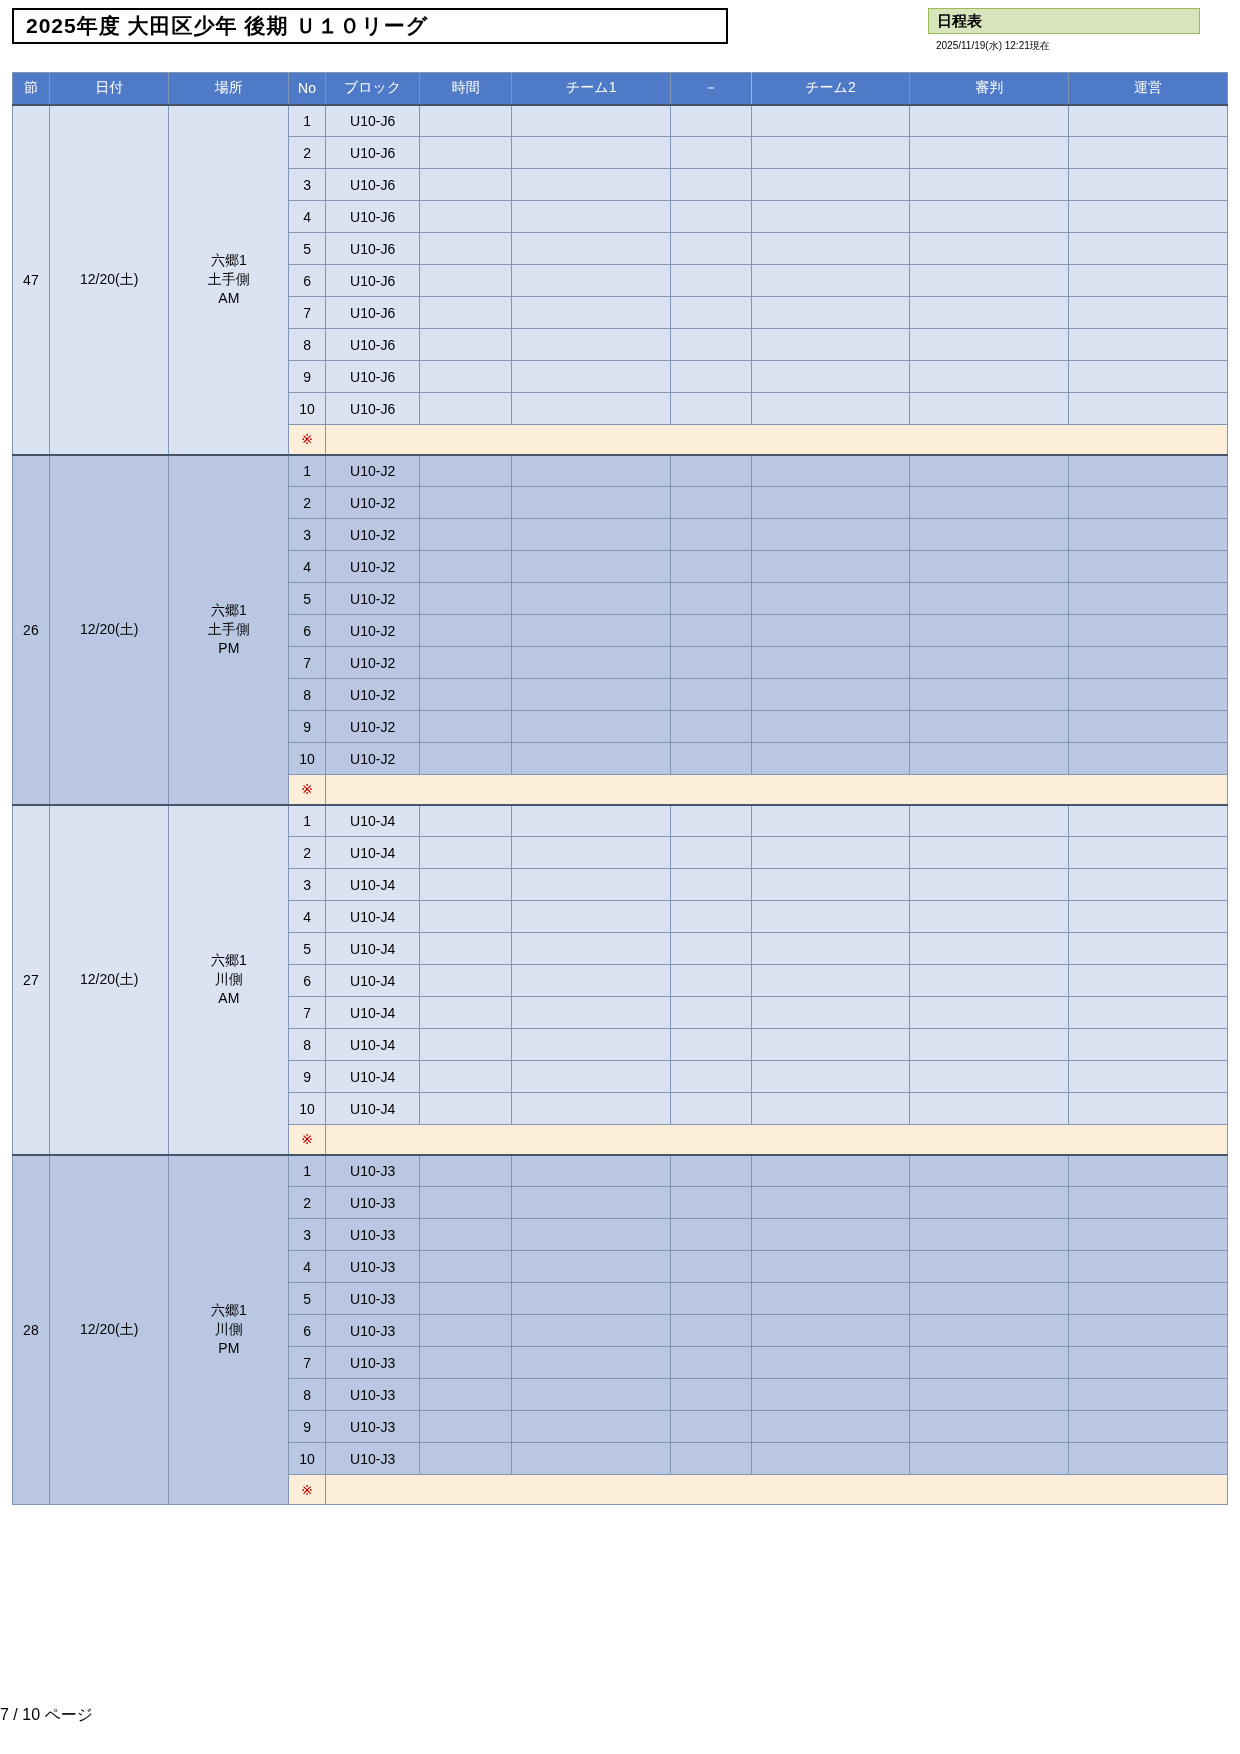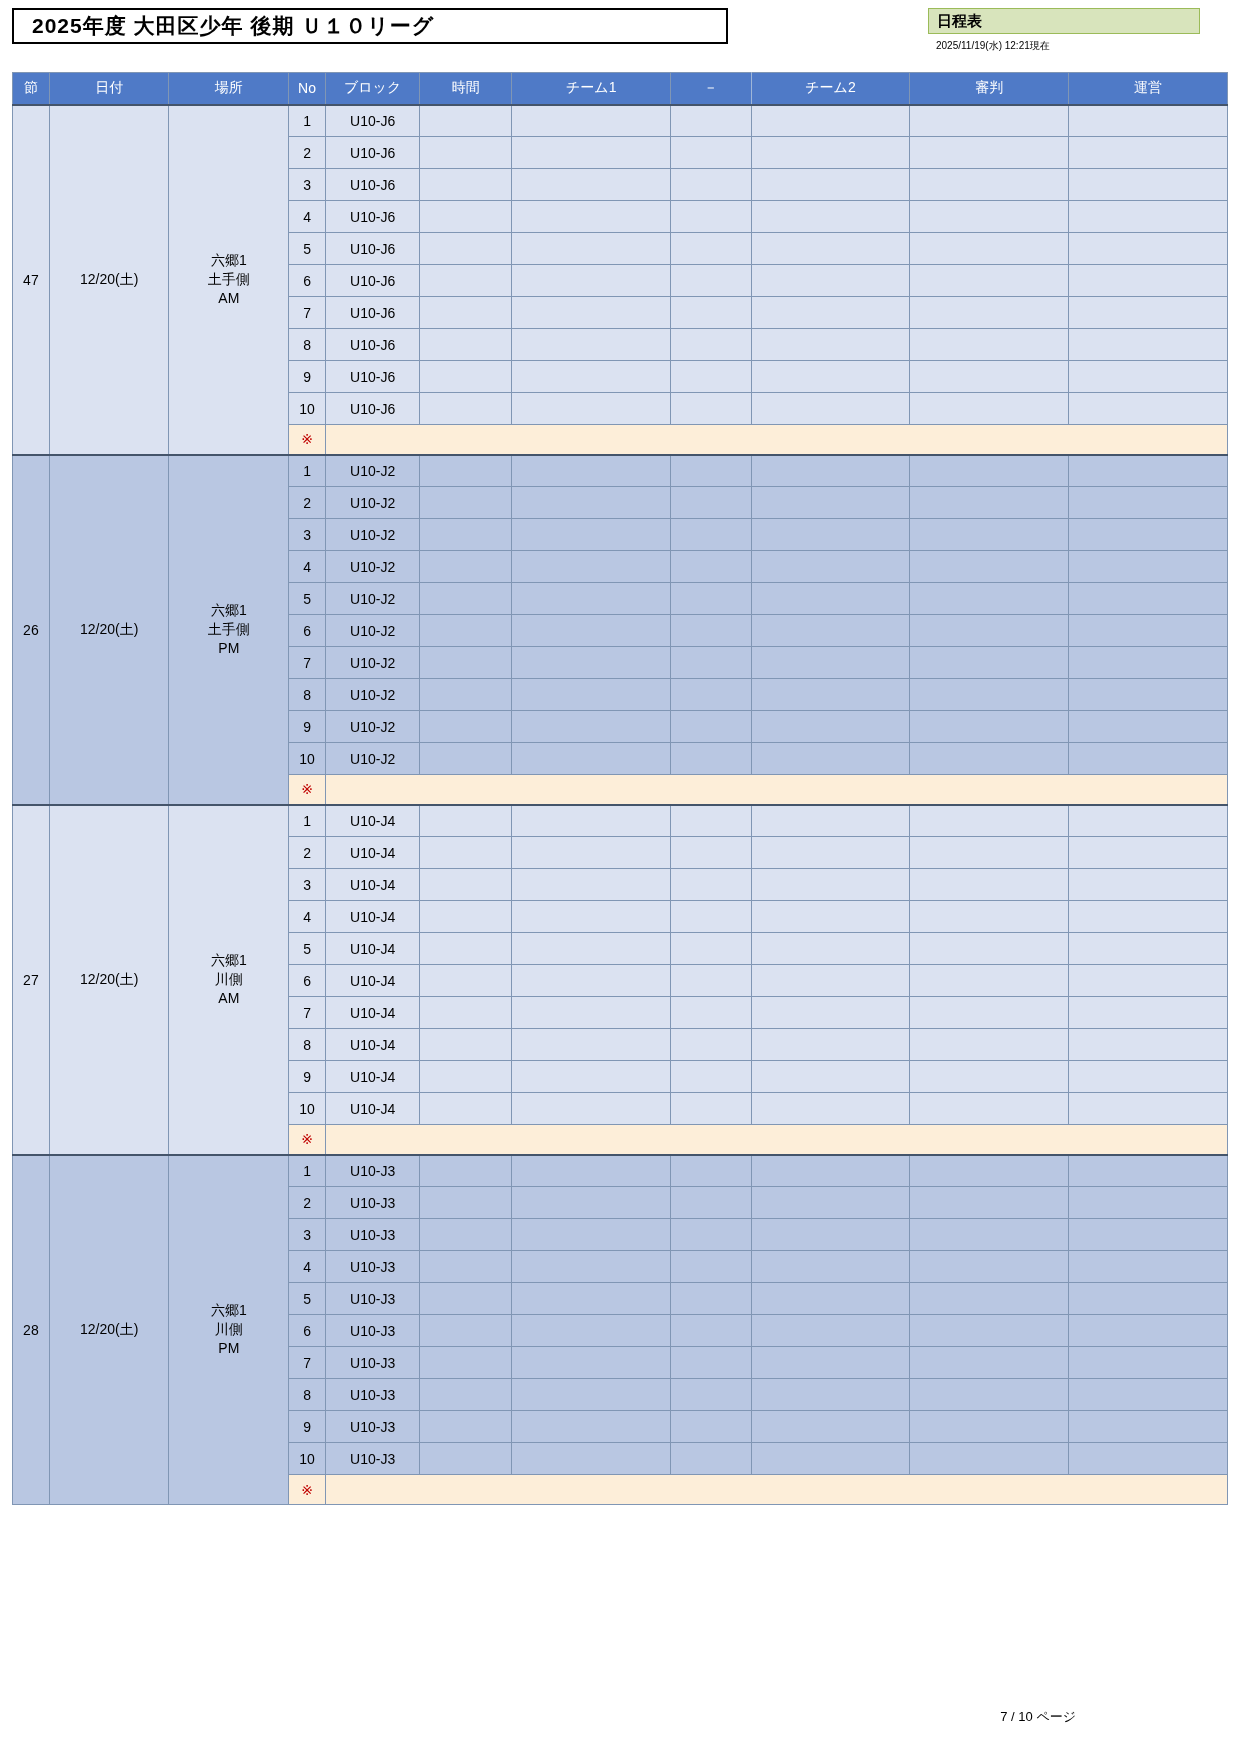--- a/index.html
+++ b/index.html
@@ -25,21 +25,21 @@
     justify-content:space-between;
     height:58px;
   }
   .title-box{
     border:2px solid #000;
     background:#ffffff;
     width:716px;
     height:36px;
     display:flex;
     align-items:center;
-    padding-left:18px;
+    padding-left:12px;
     box-sizing:border-box;
   }
   .title-text{
     font-size:21px;
     font-weight:bold;
     letter-spacing:1px;
   }
   .header-right{
     width:300px;
     display:flex;
@@ -124,22 +124,22 @@
   }
 
   
   tr.group-top td{border-top:2px solid #44546a;}
 
   .footer{
     position:absolute;
     bottom:28px;
     left:0;
     width:1076px;
-    text-align:right;
-    font-size:13px;
+    text-align:left;
+    font-size:16px;
   }
 </style>
 </head>
 <body>
 
 <div class="page">
 
   <div class="header">
     <div class="title-box">
       <span class="title-text">2025年度 大田区少年 後期 Ｕ１０リーグ</span>

